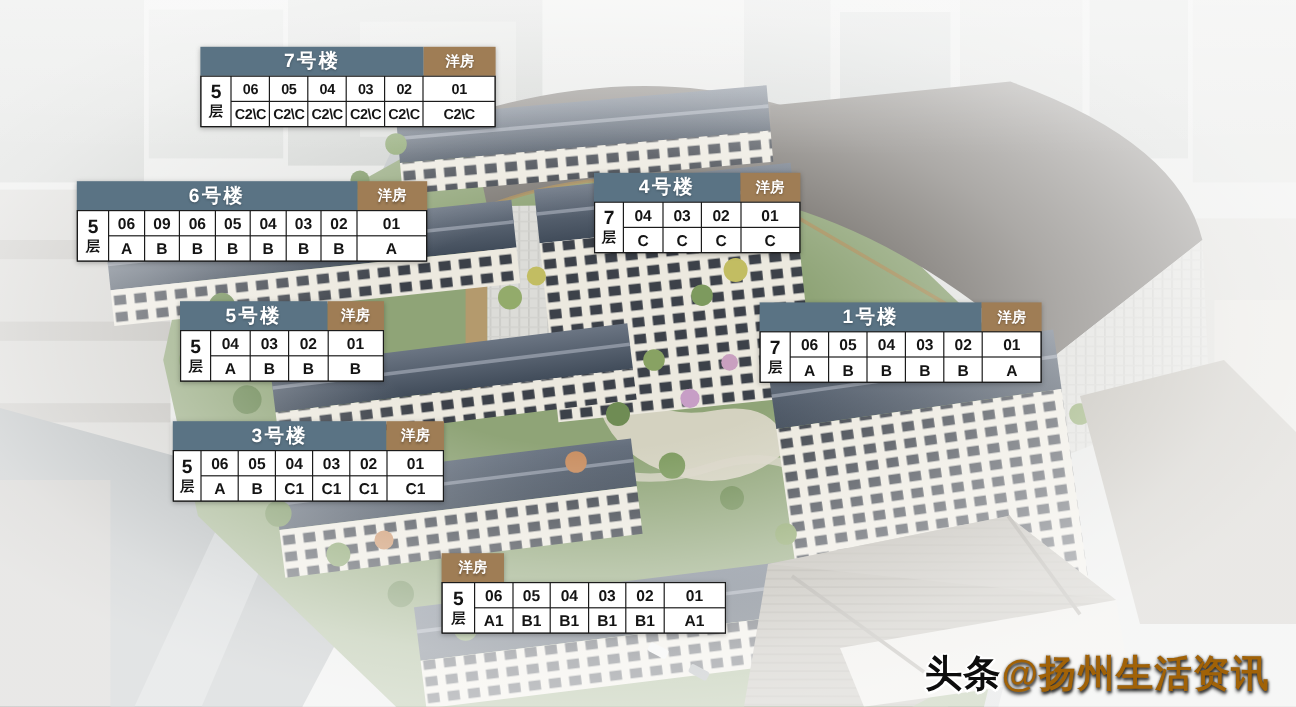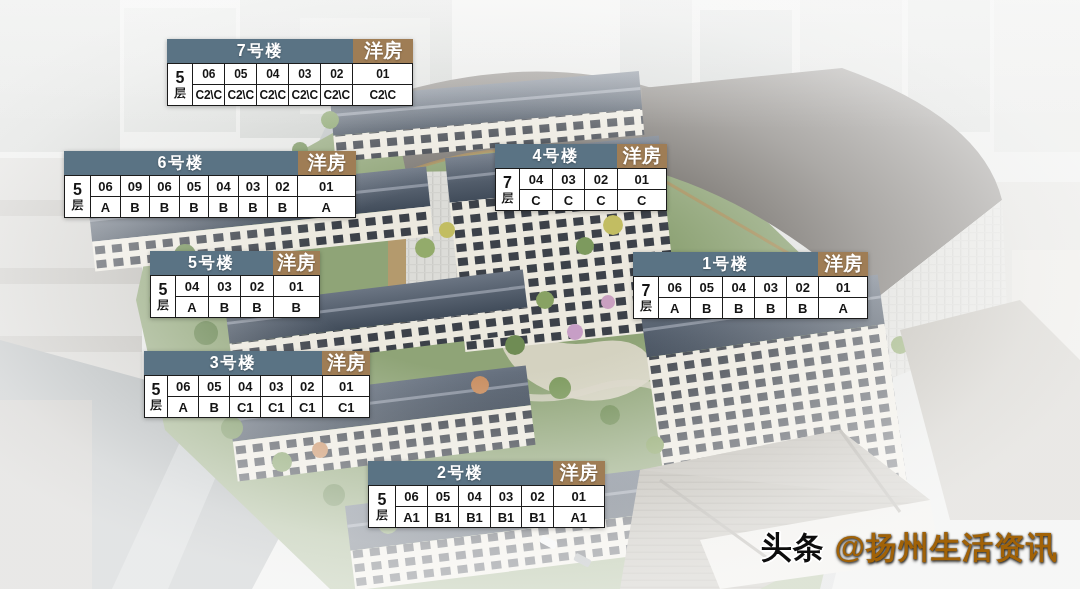--- a/index.html
+++ b/index.html
@@ -19,21 +19,21 @@
         rgba(255,255,255,.64) 86%,
         rgba(255,255,255,.70) 100%);
   }
   #tables-layer{position:absolute;inset:0;z-index:5;}
   .bldg-table{position:absolute;font-weight:bold;color:#141414;
     filter:drop-shadow(0 1px 2px rgba(0,0,0,.28));}
   .tbl-header{display:flex;height:24px;}
   .tbl-name{flex:1;background:#5a7384;color:#fff;font-size:16px;letter-spacing:2px;
     display:flex;align-items:center;justify-content:center;
     text-shadow:0 1px 2px rgba(0,0,0,.3);}
-  .tbl-tag{background:#9f7d55;color:#fff;font-size:19px;
+  .tbl-tag{background:#9f7d55;color:#fff;font-size:12px;
     display:flex;align-items:center;justify-content:center;
     text-shadow:0 1px 2px rgba(0,0,0,.3);}
   .tbl-body{display:flex;background:#1b1b1b;border:1.5px solid #1b1b1b;gap:1.2px;}
   .floor-cell{background:#fff;display:flex;flex-direction:column;align-items:center;
     justify-content:center;line-height:1.05;}
   .fl-num{font-size:16px;}
   .fl-suffix{font-size:12px;}
   .grid{display:grid;grid-template-rows:20px 20px;gap:1px;background:#1b1b1b;}
   .cell{background:#fff;display:flex;align-items:center;justify-content:center;
     font-size:13px;}
@@ -47,21 +47,21 @@
   #tbl-b4 .floor-cell{width:23px} #tbl-b4 .tbl-tag{width:50px}
   #tbl-b5{left:150px;top:251px} #tbl-b5 .grid{grid-template-columns:repeat(3,31.5px) 45px}
   #tbl-b5 .floor-cell{width:24px} #tbl-b5 .tbl-tag{width:47px}
   #tbl-b1{left:633px;top:252px} #tbl-b1 .grid{grid-template-columns:repeat(5,31px) 48px}
   #tbl-b1 .floor-cell{width:24px} #tbl-b1 .tbl-tag{width:50px}
   #tbl-b3{left:144px;top:351px} #tbl-b3 .grid{grid-template-columns:repeat(5,30px) 46px}
   #tbl-b3 .floor-cell{width:22px} #tbl-b3 .tbl-tag{width:48px}
   #tbl-b2{left:368px;top:461px} #tbl-b2 .grid{grid-template-columns:repeat(5,30.5px) 50px}
   #tbl-b2 .floor-cell{width:26px} #tbl-b2 .tbl-tag{width:52px}
   
-  .watermark{position:absolute;right:22px;bottom:20px;z-index:6;display:flex;gap:10px;
+  .watermark{position:absolute;right:22px;bottom:6px;z-index:6;display:flex;
     font-size:31px;font-weight:bold;letter-spacing:1px;align-items:flex-start;}
   .wm-brand{color:#0d0d0d;
     text-shadow:-2px 0 #fff,2px 0 #fff,0 -2px #fff,0 2px #fff,
       -1.4px -1.4px #fff,1.4px -1.4px #fff,-1.4px 1.4px #fff,1.4px 1.4px #fff;}
   .wm-handle{color:#a16207;
     text-shadow:0 2px 3px rgba(0,0,0,.55),0 0 2px rgba(0,0,0,.45),1px 1px 2px rgba(0,0,0,.5);}
 </style>
 </head>
 <body>
 
@@ -364,21 +364,20 @@
             <div class="cell type">B</div>
             <div class="cell type">C1</div>
             <div class="cell type">C1</div>
             <div class="cell type">C1</div>
             <div class="cell type">C1</div>
           </div>
         </div>
       </div>
       <div class="bldg-table" id="tbl-b2">
         <div class="tbl-header">
-          <div class="tbl-name">2号楼</div>
           <div class="tbl-tag">洋房</div>
         </div>
         <div class="tbl-body">
           <div class="floor-cell">
             <div class="fl-num">5</div>
             <div class="fl-suffix">层</div>
           </div>
           <div class="grid">
             <div class="cell unit">06</div>
             <div class="cell unit">05</div>

